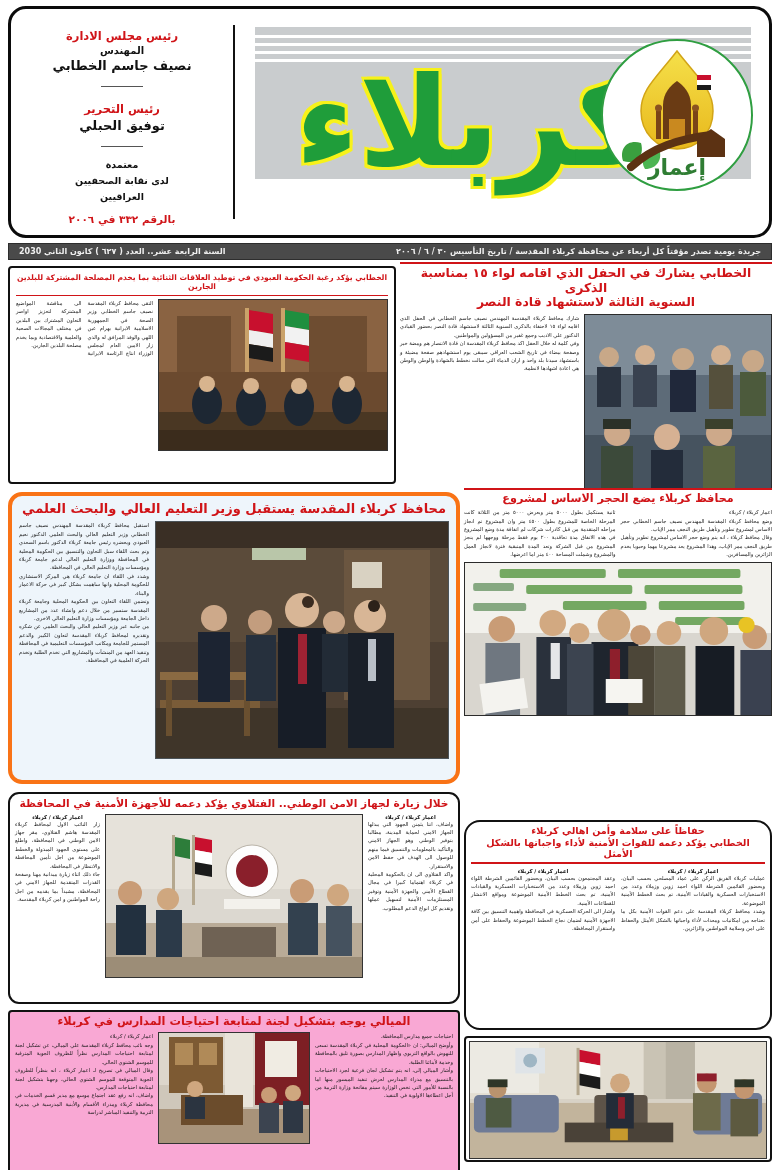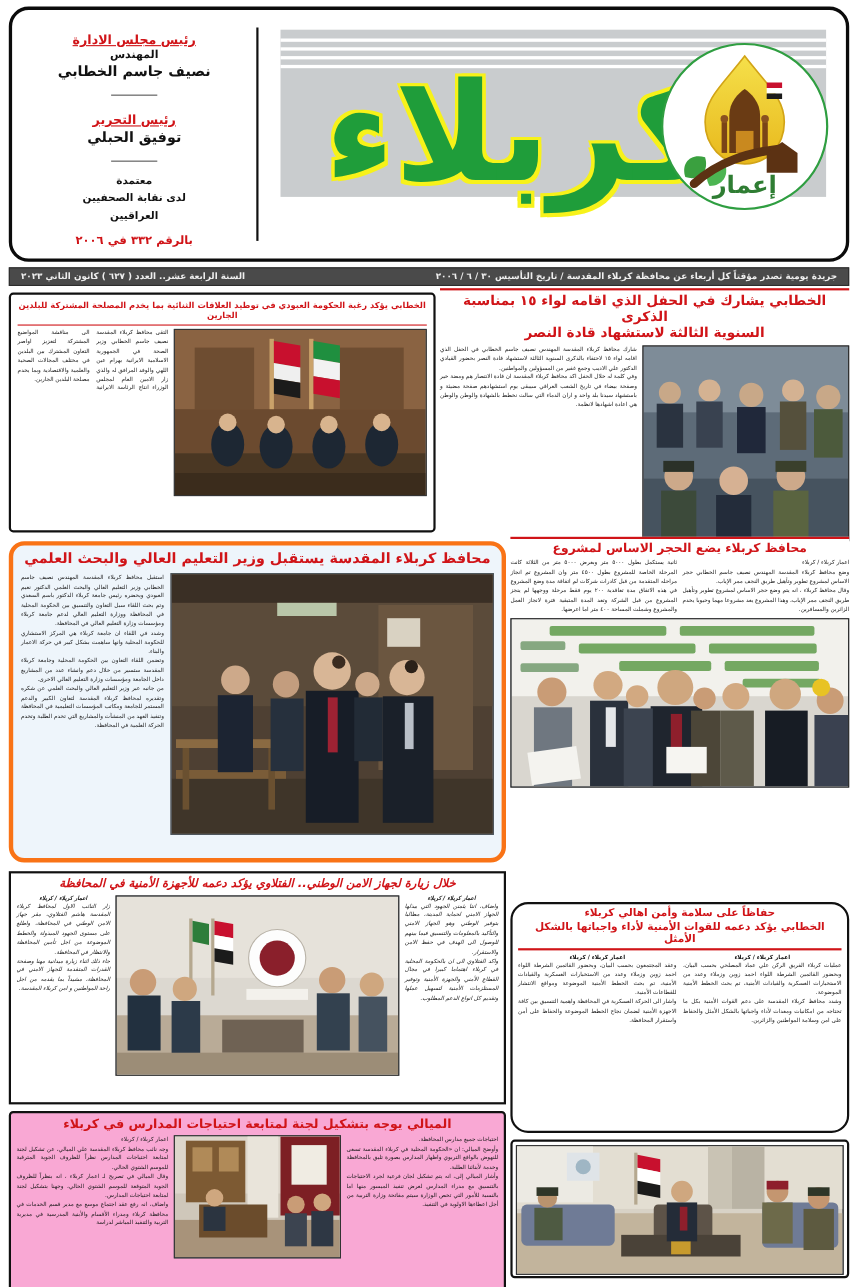--- a/index.html
+++ b/index.html
@@ -48,21 +48,21 @@
     border:2px solid #2f9e41;background:#fff;
   }
   .emblem svg{position:absolute;inset:0;}
   .mast-divider{
     flex:0 0 2px;background:#111;margin:16px 0;
   }
   .mast-credits{
     flex:1;display:flex;flex-direction:column;align-items:center;
     justify-content:flex-start;padding:16px 6px 6px;gap:2px;text-align:center;
   }
-  .cred-role{color:#d01418;font-size:11.5px;font-weight:bold;margin-top:4px;text-decoration:underline;}
+  .cred-role{color:#d01418;font-size:11.5px;font-weight:bold;margin-top:4px;}
   .cred-sub{color:#111;font-size:10px;font-weight:bold;}
   .cred-name{color:#111;font-size:13px;font-weight:bold;letter-spacing:.3px;}
   .cred-rule{width:42px;height:1px;background:#555;margin:11px 0 9px;}
   .cred-accred{color:#111;font-size:9.5px;font-weight:bold;line-height:1.45;}
   .cred-reg{color:#d01418;font-size:10.5px;font-weight:bold;margin-top:8px;}
 
   
   .infobar{
     position:absolute;left:8px;top:243px;width:764px;height:17px;
     background:#4a4a4a;color:#efefef;box-sizing:border-box;
@@ -119,21 +119,21 @@
   
   #art-road{left:464px;top:488px;width:308px;height:300px;background:#fff;}
   #art-road .headline{font-size:11.2px;}
   #art-road .road-cols{display:flex;flex-direction:row;gap:5px;margin-top:3px;}
   #art-road .txt{flex:1;font-size:4.7px;}
   #art-road .photo{margin-top:3px;height:152px;border:1px solid #2b2b2b;}
   #art-road .rule-top{height:2px;background:#d01418;margin-bottom:2px;}
 
   
   #art-fat{left:8px;top:792px;width:452px;height:212px;background:#fff;
-      border:2px solid #111;border-radius:0;padding:3px 5px;font-style:italic;}
+      border:2px solid #111;border-radius:11px;padding:3px 5px;}
   #art-fat .headline{font-size:10.6px;}
   #art-fat .fat-row{display:flex;flex-direction:row;gap:5px;margin-top:4px;}
   #art-fat .photo{flex:0 0 256px;height:162px;border:1px solid #333;}
   #art-fat .txt{flex:1;font-size:4.6px;}
 
   
   #art-sec{left:464px;top:820px;width:308px;height:210px;background:#fff;
      border:2px solid #111;border-radius:16px;padding:3px 5px;}
   #art-sec .kicker{font-size:9.6px;}
   #art-sec .headline{font-size:9.6px;margin-top:1px;}
@@ -222,21 +222,21 @@
         <div class="cred-accred">معتمدة</div>
         <div class="cred-accred">لدى نقابة الصحفيين</div>
         <div class="cred-accred">العراقيين</div>
         <div class="cred-reg">بالرقم ٣٣٢ في ٢٠٠٦</div>
       </div>
     </div>
   </div>
 
   <div class="infobar">
     <span class="ib-right">جريدة يومية تصدر مؤقتاً كل أربعاء عن محافظة كربلاء المقدسة / تاريخ التأسيس ٣٠ / ٦ / ٢٠٠٦</span>
-    <span class="ib-left">السنة الرابعة عشر.. العدد ( ٦٢٧ ) كانون الثاني ٢٠٢٣</span>
+    <span class="ib-left">السنة الرابعة عشر.. العدد ( ٦٢٧ ) كانون الثاني 2030</span>
   </div>
 
   <div class="blk" id="art-iran">
     <div class="headline">الخطابي يؤكد رغبة الحكومة العبودي في توطيد العلاقات الثنائية بما يخدم المصلحة المشتركة للبلدين الجارين</div>
     <div class="iran-rule"></div>
     <div class="iran-row">
       <div class="photo">
         <svg viewBox="0 0 228 150" preserveAspectRatio="none">
           <rect width="228" height="150" fill="#7e5b3e"></rect>
           <rect y="0" width="228" height="72" fill="#8a6342"></rect>

